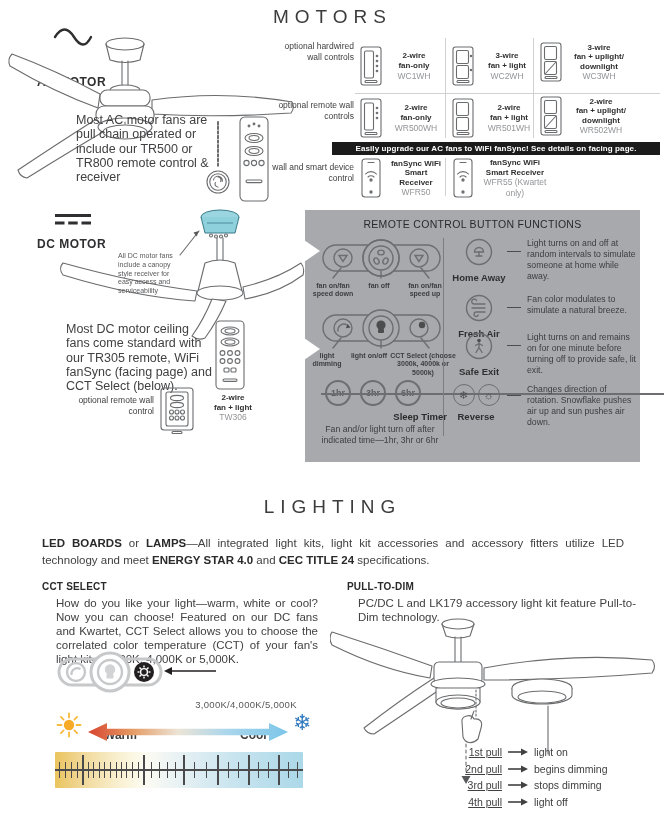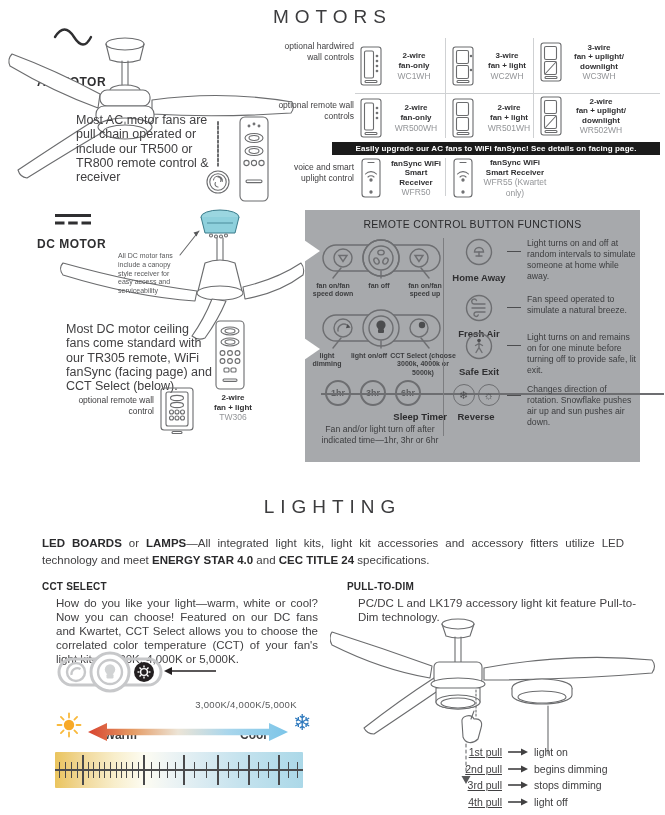--- a/index.html
+++ b/index.html
@@ -120,21 +120,21 @@
         <ellipse cx="16" cy="35" rx="5" ry="2.5"></ellipse>
       <circle cx="8.5" cy="47" r="2.6"></circle>
         <circle cx="16" cy="47" r="2.6"></circle>
         <circle cx="23.5" cy="47" r="2.6"></circle>
       <rect x="8" y="64" width="16" height="2.6" rx="1.3"></rect>
     </g>
   </svg>
 
   <div class="abs wc-label" style="left:268px;top:41px;width:86px;">optional hardwired wall controls</div>
   <div class="abs wc-label" style="left:268px;top:100px;width:86px;">optional remote wall controls</div>
-  <div class="abs wc-label" style="left:268px;top:162px;width:86px;">voice and smart uplight control</div>
+  <div class="abs wc-label" style="left:268px;top:162px;width:86px;">wall and smart device control</div>
 
   <div class="abs vline" style="left:445px;top:38px;height:100px;"></div>
   <div class="abs vline" style="left:533px;top:38px;height:100px;"></div>
   <div class="abs hline" style="left:355px;top:93px;width:305px;"></div>
   <div class="abs vline" style="left:445px;top:158px;height:38px;"></div>
 
   <div class="abs cell" style="left:360px;top:46px;">
     <svg width="22" height="40" viewBox="0 0 22 40">
         <g class="ln">
       <rect x="1" y="1" width="20" height="38" rx="2.5"></rect>
@@ -425,21 +425,21 @@
       <div class="fn-iconbox">
         <svg width="28" height="28" viewBox="0 0 28 28">
           <circle class="pl" cx="14" cy="14" r="12.5"></circle>
           <path class="pl" d="M20 10 H9 a2.5 2.5 0 1 1 2.5 -3.5"></path>
             <path class="pl" d="M20 14 H7"></path>
             <path class="pl" d="M20 18 H11 a2.2 2.2 0 1 0 2.2 3"></path>
         </svg>
         <div class="fn-name" style="margin-top:6px;white-space:nowrap;">Fresh Air</div>
       </div>
       <div class="fn-dash"></div>
-      <div class="fn-desc" style="margin-left:6px;width:118px;">Fan speed operated to simulate a natural breeze.</div>
+      <div class="fn-desc" style="margin-left:6px;width:118px;">Fan color modulates to simulate a natural breeze.</div>
     </div>
 
     <div class="abs fn-row" style="left:146px;top:122px;width:186px;">
       <div class="fn-iconbox">
         <svg width="28" height="28" viewBox="0 0 28 28">
           <circle class="pl" cx="14" cy="14" r="12.5"></circle>
           <circle class="plf" cx="14" cy="8.5" r="1.8"></circle>
           <path class="pl" d="M14 10.5 v5 M14 15.5 l-3 5 M14 15.5 l3 5 M14 11.5 l3.5 2 M14 11.5 l-3.5 2"></path>
         </svg>
         <div class="fn-name" style="margin-top:6px;white-space:nowrap;">Safe Exit</div>

